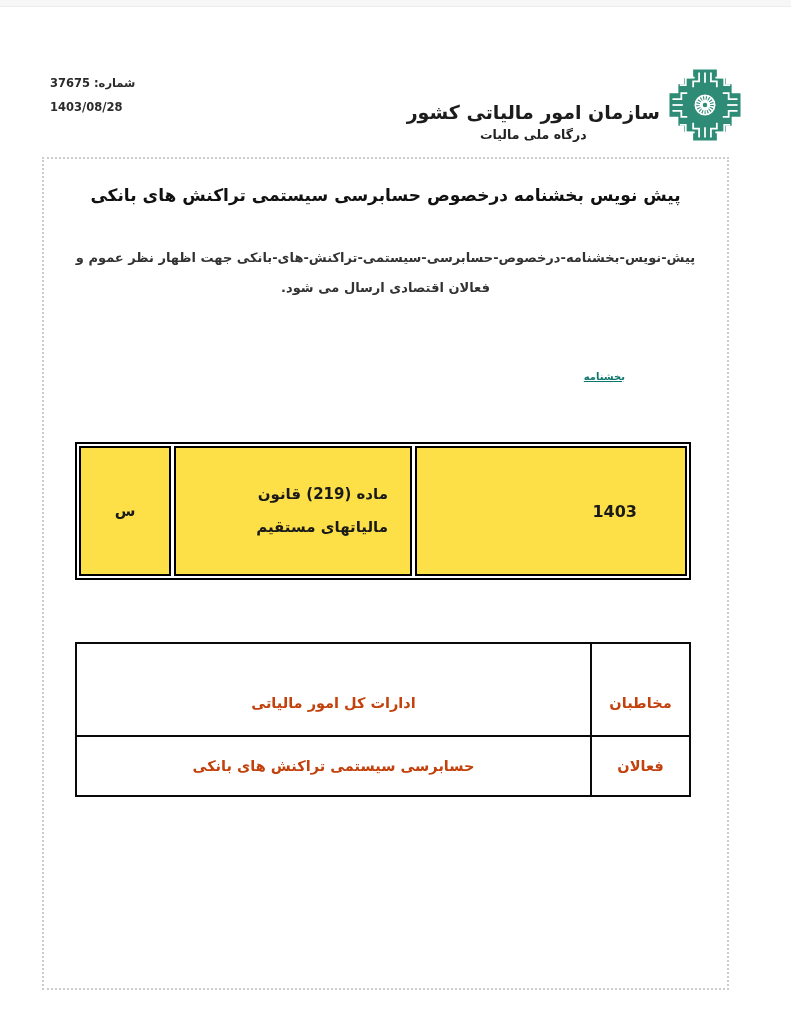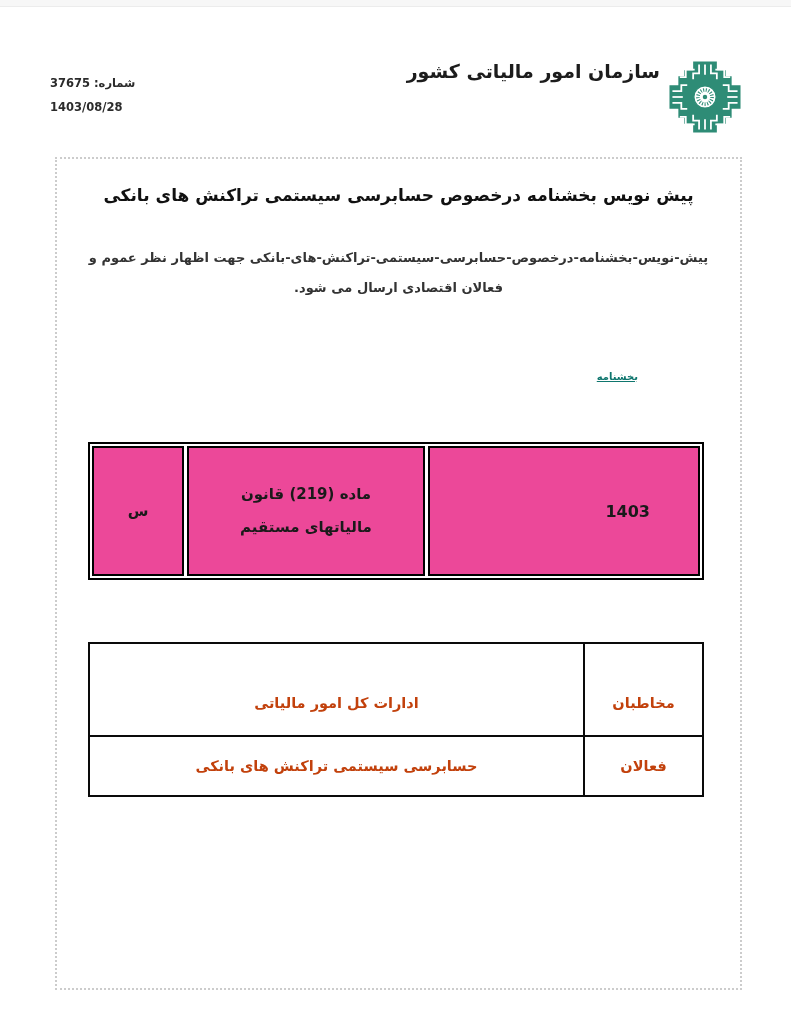--- a/index.html
+++ b/index.html
@@ -21,34 +21,34 @@
   
   .doc-meta {
     position: absolute; top: 76px; left: 50px;
     font-size: 11.5px; font-weight: bold; color: #2b2b2b;
     text-align: left;
   }
   .doc-meta .line { margin-bottom: 10px; }
 
   
   .org-block {
-    position: absolute; top: 60px; right: 49px;
-    display: flex; flex-direction: row; align-items: flex-start;
+    position: absolute; top: 68px; right: 49px;
+    display: flex; flex-direction: row; align-items: flex-end;
   }
   .org-names { text-align: center; margin-left: 6px; margin-right: 8px; }
   .org-name {
     font-size: 19px; font-weight: bold; color: #1c1c1c;
     white-space: nowrap; letter-spacing: -0.5px;
   }
   .org-portal { font-size: 12.5px; font-weight: bold; color: #222; margin-top: 4px; }
   .org-logo { width: 74px; height: 74px; flex: 0 0 auto; }
 
   
   .dotted-box {
-    position: absolute; left: 55px; top: 157px;
+    position: absolute; left: 42px; top: 157px;
     width: 687px; height: 833px;
     border: 2px dotted #cccccc;
     background: #fff;
   }
 
   .doc-title {
     position: absolute; top: 26px; left: 0; right: 0;
     text-align: center;
     font-size: 17px; font-weight: bold; color: #111;
   }
@@ -70,22 +70,21 @@
     position: absolute; top: 283px; right: 36px;
     width: 616px; height: 138px;
     border: 2px solid #000;
     padding: 2px;
     display: flex; flex-direction: row; gap: 3px;
     background: #fff;
   }
   .meta-cell {
     border: 2px solid #000;
     display: flex; align-items: center; justify-content: center;
-    font-weight: bold; color: #1a1a1a; background: #ec4899;
-    text-align: center;
+    font-weight: bold; color: #1a1a1a; background: #fde047;
   }
   .cell-year {
     flex: 0 0 272px;
     justify-content: flex-start;
     padding-right: 48px;
     font-size: 16px;
   }
   .cell-legal { flex: 1 1 auto; font-size: 15px; line-height: 2.2; padding: 0 22px; }
   .cell-code  { flex: 0 0 92px; font-size: 15px; }
 
@@ -94,39 +93,40 @@
     position: absolute; top: 483px; right: 36px;
     width: 616px;
     border-collapse: collapse;
     background: #fff;
   }
   .info-table th, .info-table td {
     border: 2px solid #0a0a0a;
     font-size: 14.5px; font-weight: bold; color: #c2410c;
     text-align: center; vertical-align: middle;
   }
-  .info-table th { width: 119px; }
+  .info-table th { width: 99px; }
   .row-recipients th, .row-recipients td { height: 93px; padding-top: 26px; }
   .row-subject th, .row-subject td { height: 60px; }
 </style>
 </head>
 <body>
 
 <div class="page">
 
   <div class="top-strip"></div>
 
   <div class="doc-meta" dir="rtl">
     <div class="line">شماره: 37675</div>
     <div class="line">1403/08/28</div>
   </div>
 
   <div class="org-block">
     <div class="org-names" dir="rtl">
       <div class="org-name">سازمان امور مالیاتی کشور</div>
+      <div class="org-portal">درگاه ملی مالیات</div>
     </div>
     <svg class="org-logo" viewBox="0 0 100 100" aria-hidden="true">
 
       <path fill="#2e8c76" d="M34 2 H66 V14 H78 V22 H86 V34 H98 V66 H86 V78 H78 V86 H66 V98 H34 V86 H22 V78 H14 V66 H2 V34 H14 V22 H22 V14 H34 Z"></path>
 
       <g stroke="#ffffff" stroke-width="2.4" fill="none">
         <g id="arm1">
           <path d="M42 6 v12 h-8 v8"></path>
           <path d="M50 6 v14"></path>
           <path d="M58 6 v12 h8 v8"></path>

